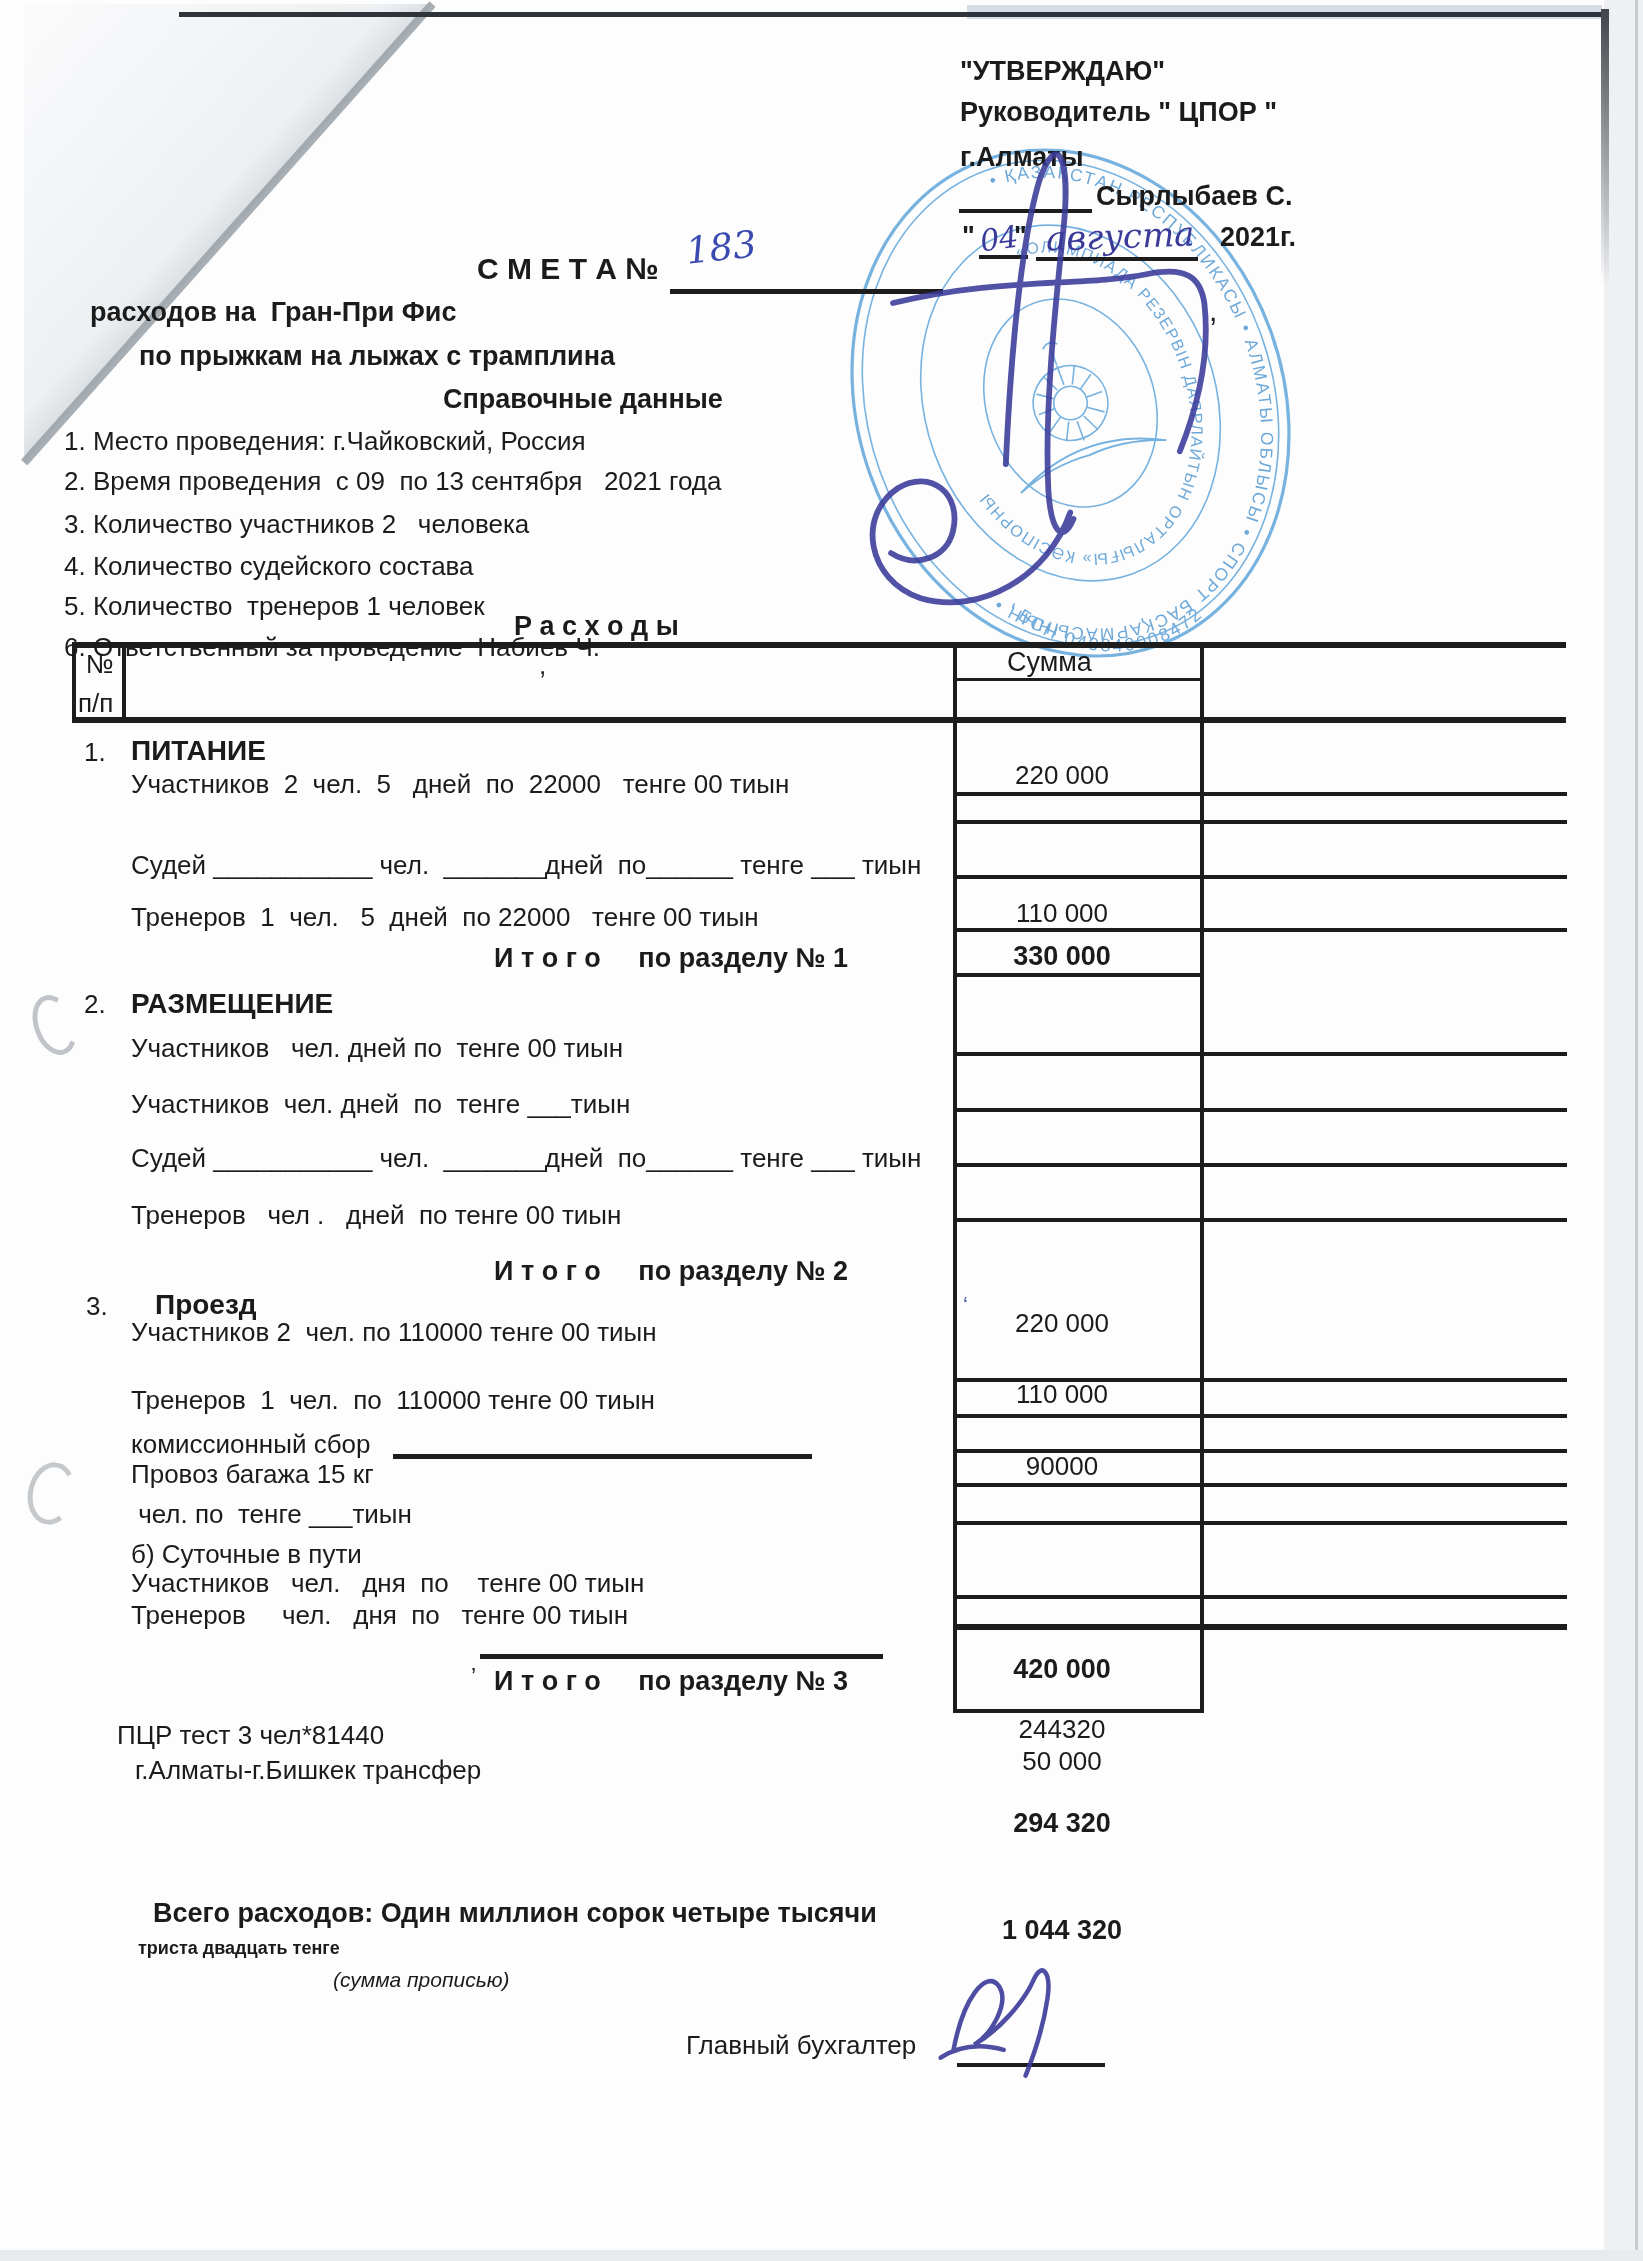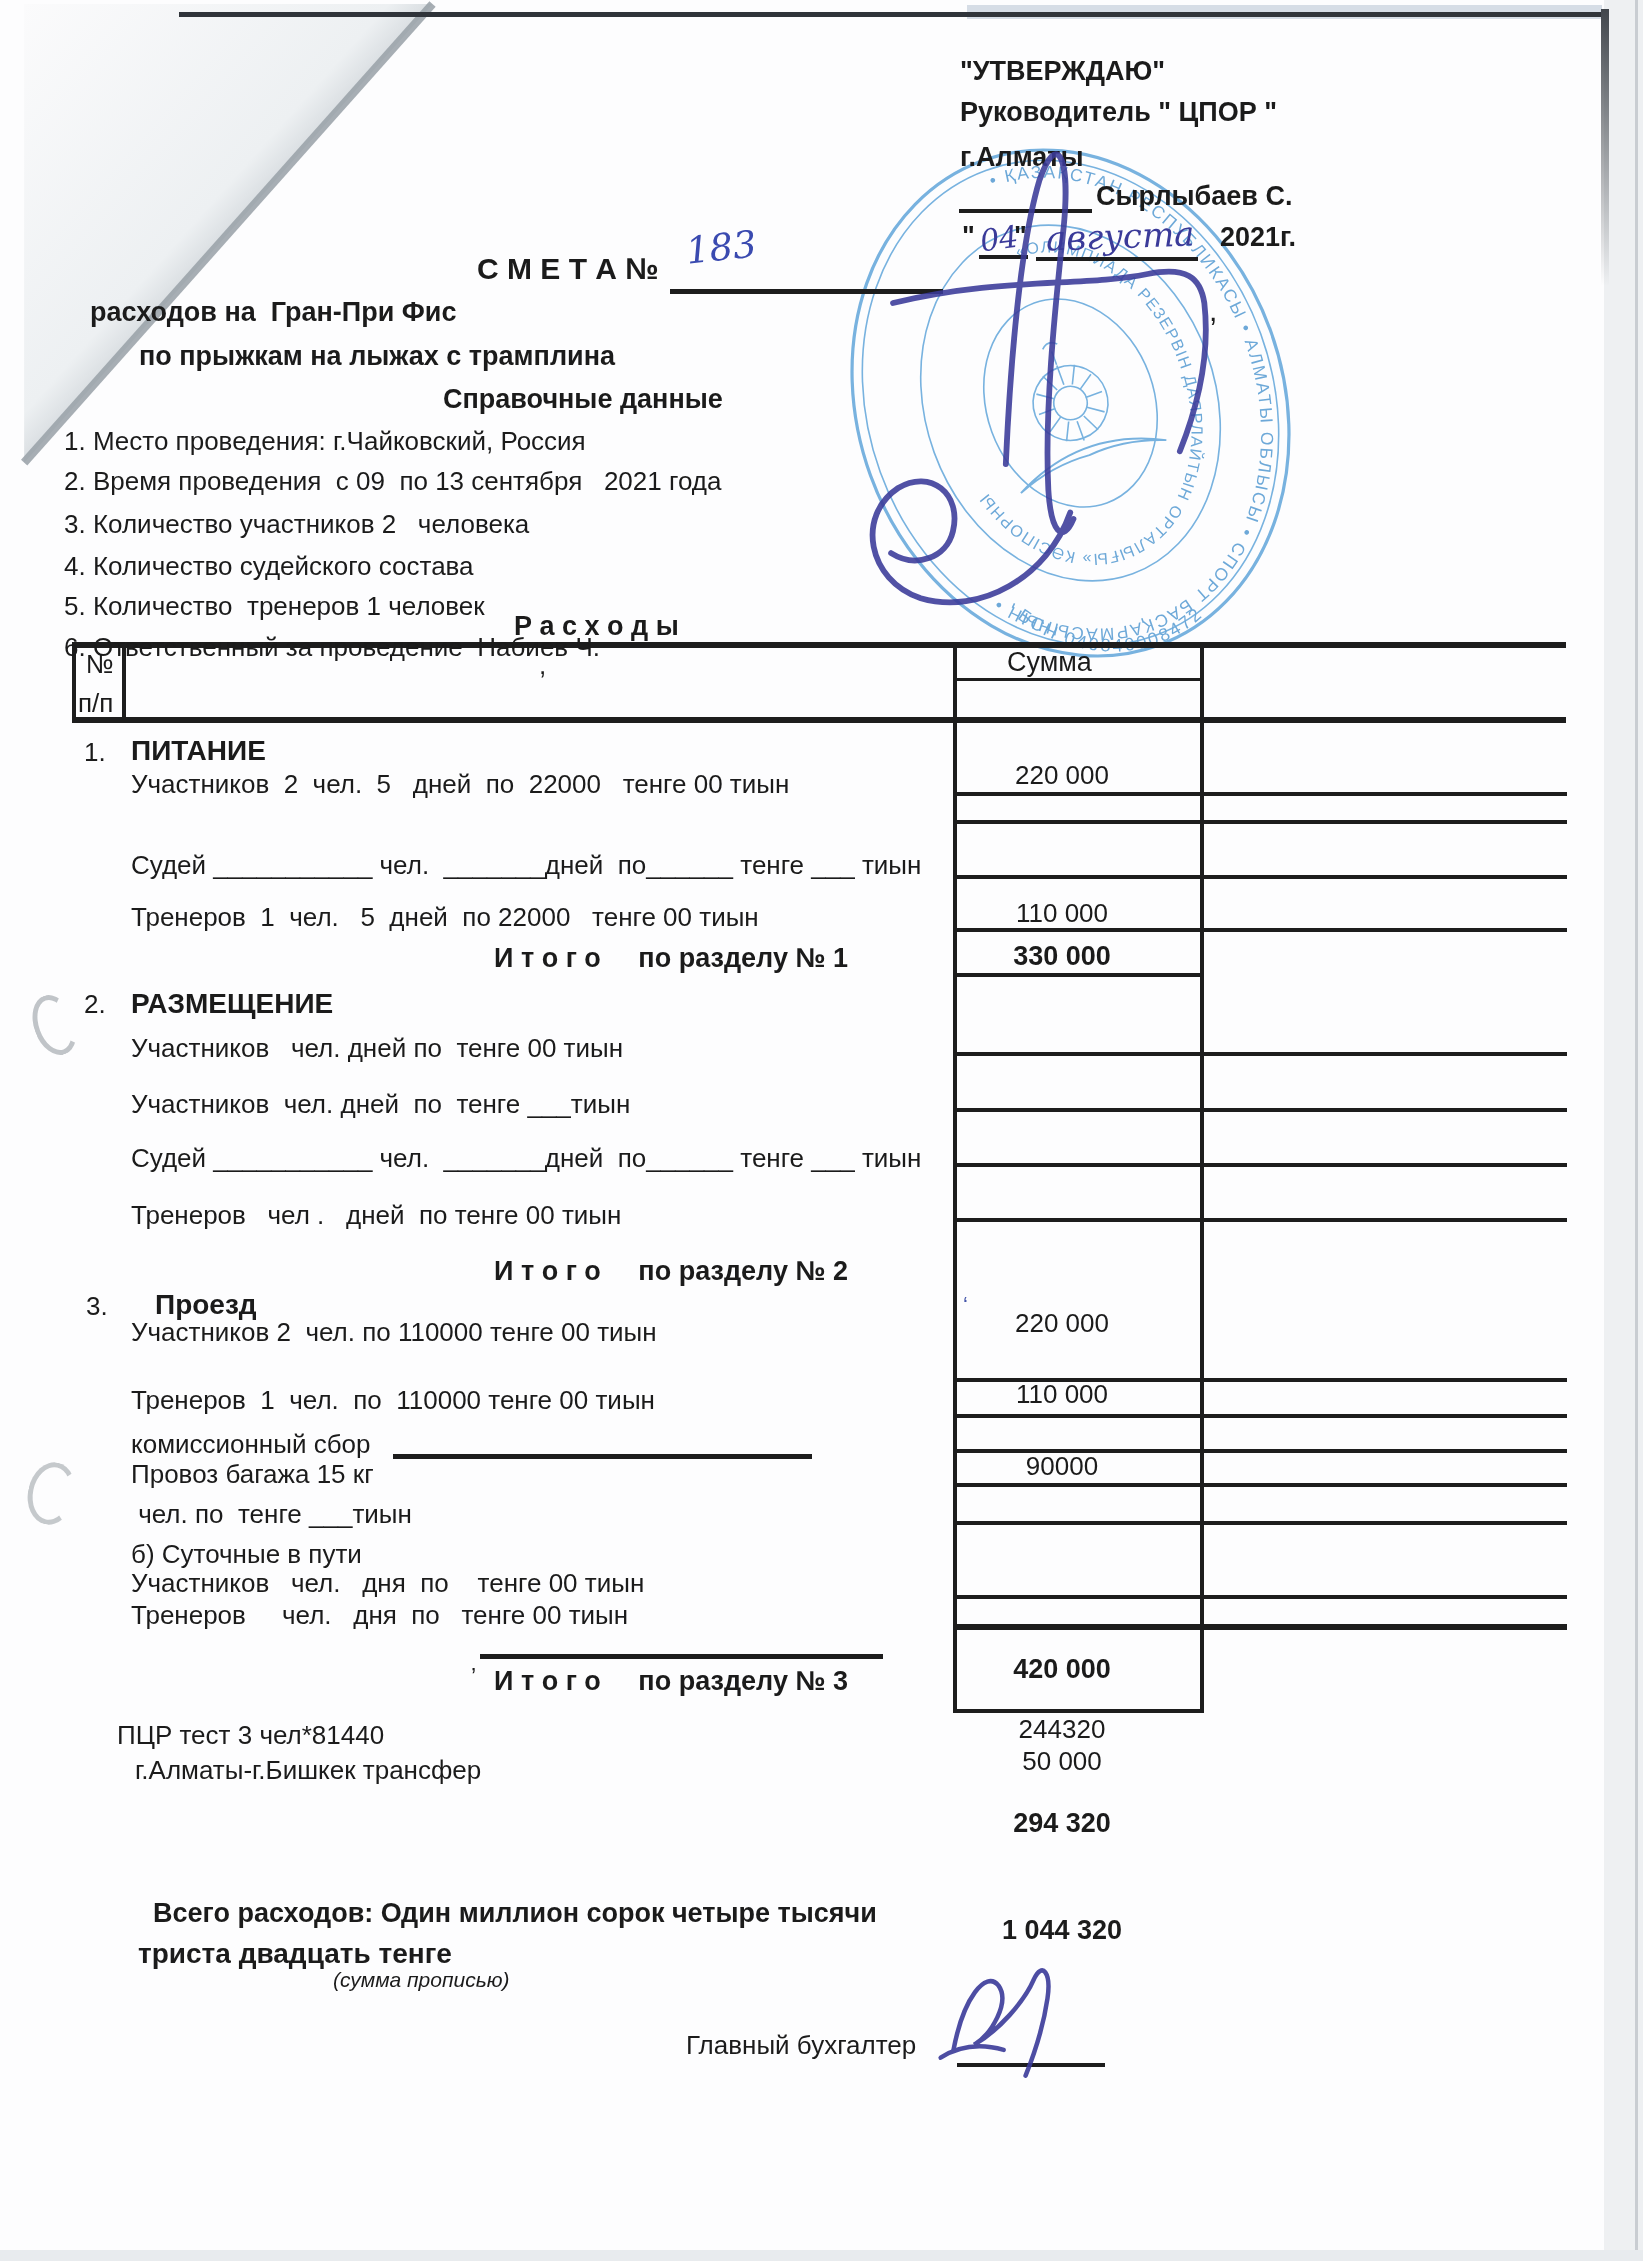--- a/index.html
+++ b/index.html
@@ -167,21 +167,21 @@
   <div class="t b" style="left:494px;top:1667px;font-size:27px;">И т о г о     по разделу № 3</div>
   <div class="sum b" style="top:1655px;font-size:27px;">420 000</div>
 
   <div class="t" style="left:117px;top:1722px;">ПЦР тест 3 чел*81440</div>
   <div class="sum" style="top:1716px;">244320</div>
   <div class="t" style="left:135px;top:1757px;">г.Алматы-г.Бишкек трансфер</div>
   <div class="sum" style="top:1748px;">50 000</div>
   <div class="sum b" style="top:1809px;font-size:27px;">294 320</div>
 
   <div class="t b" style="left:153px;top:1899px;font-size:27px;">Всего расходов: Один миллион сорок четыре тысячи</div>
-  <div class="t b" style="left:138px;top:1939px;font-size:28px;">триста двадцать тенге</div>
+  <div class="t b" style="left:138px;top:1939px;font-size:18px;">триста двадцать тенге</div>
   <div class="sum b" style="top:1916px;font-size:27px;">1 044 320</div>
   <div class="t" style="left:333px;top:1969px;font-size:21px;font-style:italic;">(сумма прописью)</div>
 
   <div class="t" style="left:686px;top:2032px;">Главный бухгалтер</div>
   <div class="hl" style="left:957px;top:2063px;width:148px;"></div>
 
   <svg class="sig" style="left:806px;top:116px;" width="709" height="677" viewBox="0 0 1100 1050">
     <g stroke="#3a3a99" stroke-width="9" fill="none" stroke-linecap="round" opacity="0.88">
       <path d="M310 540 C318 360 335 190 362 100 C390 20 410 65 400 170 C385 310 370 460 376 580 C380 645 398 665 415 625"></path>
       <path d="M410 615 C375 715 270 775 178 748 C95 720 78 620 143 577 C193 547 242 586 228 644 C218 686 170 702 132 678"></path>

